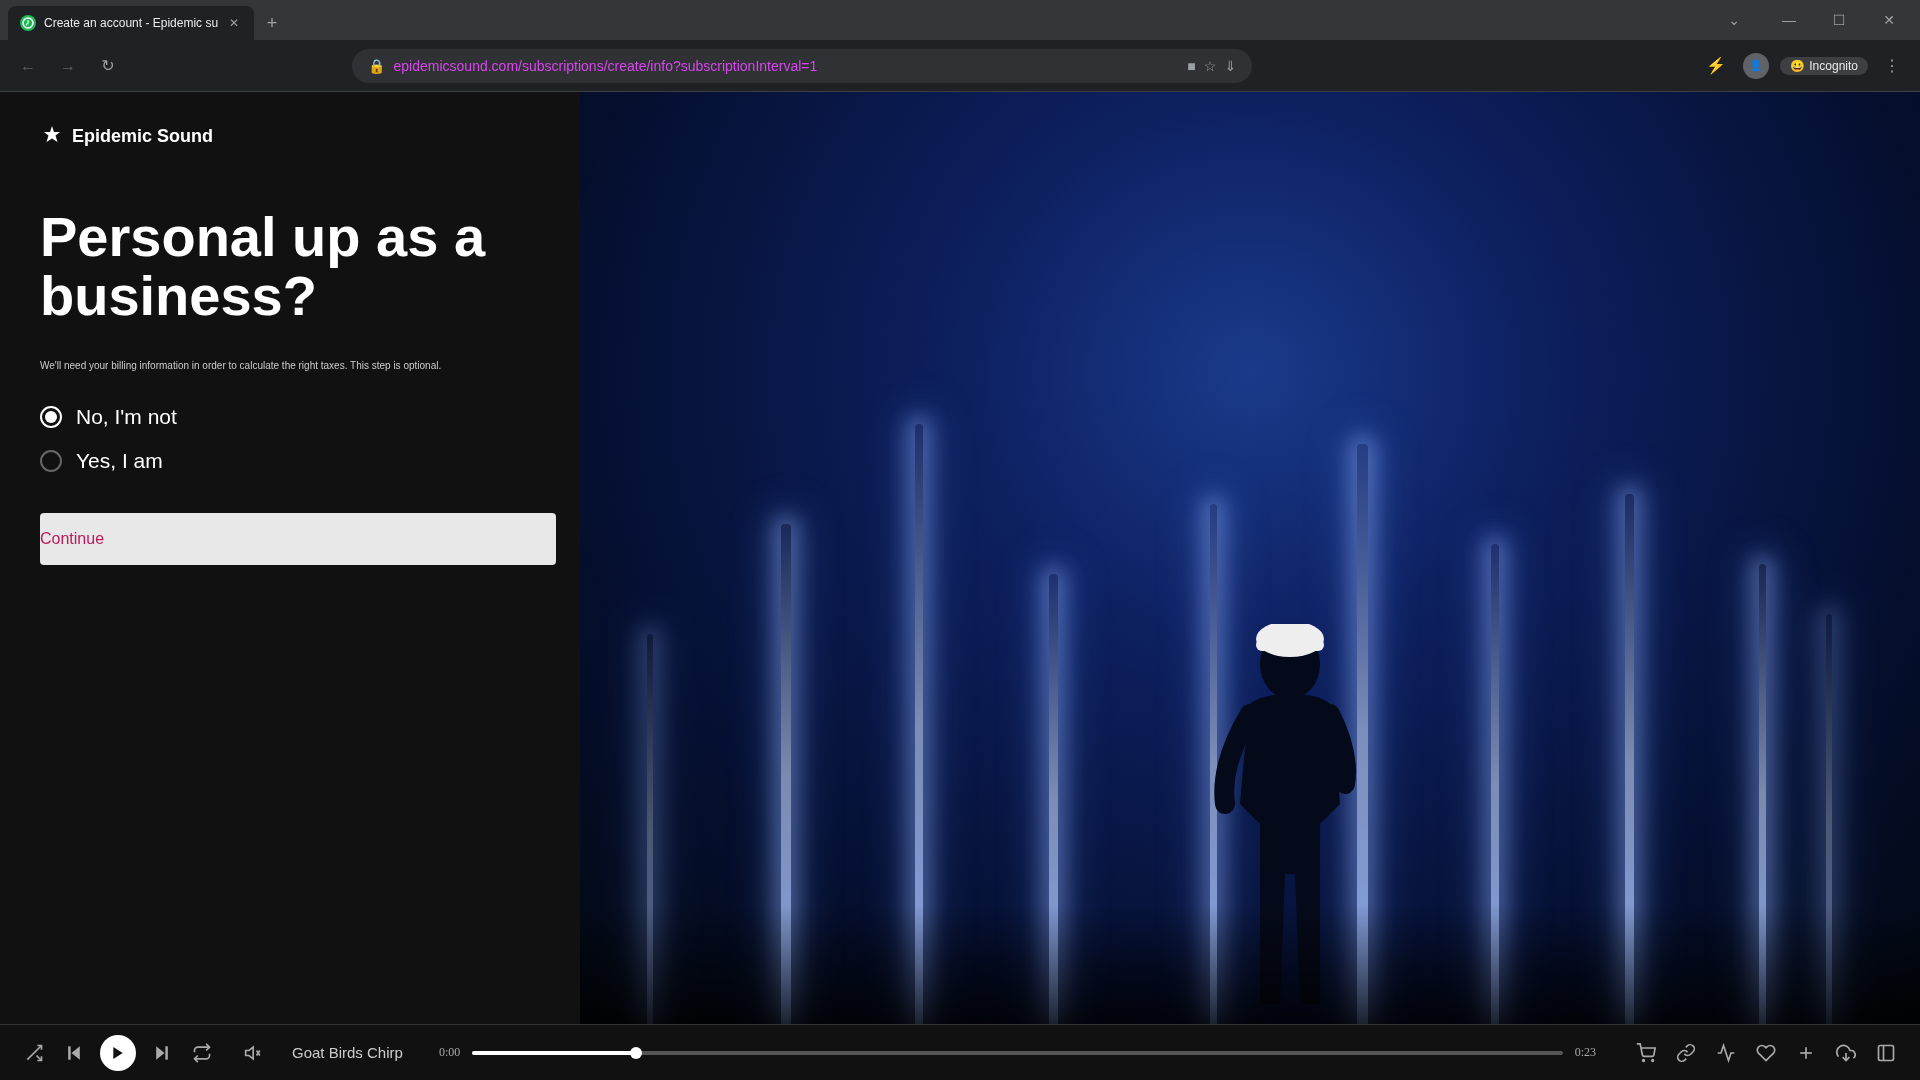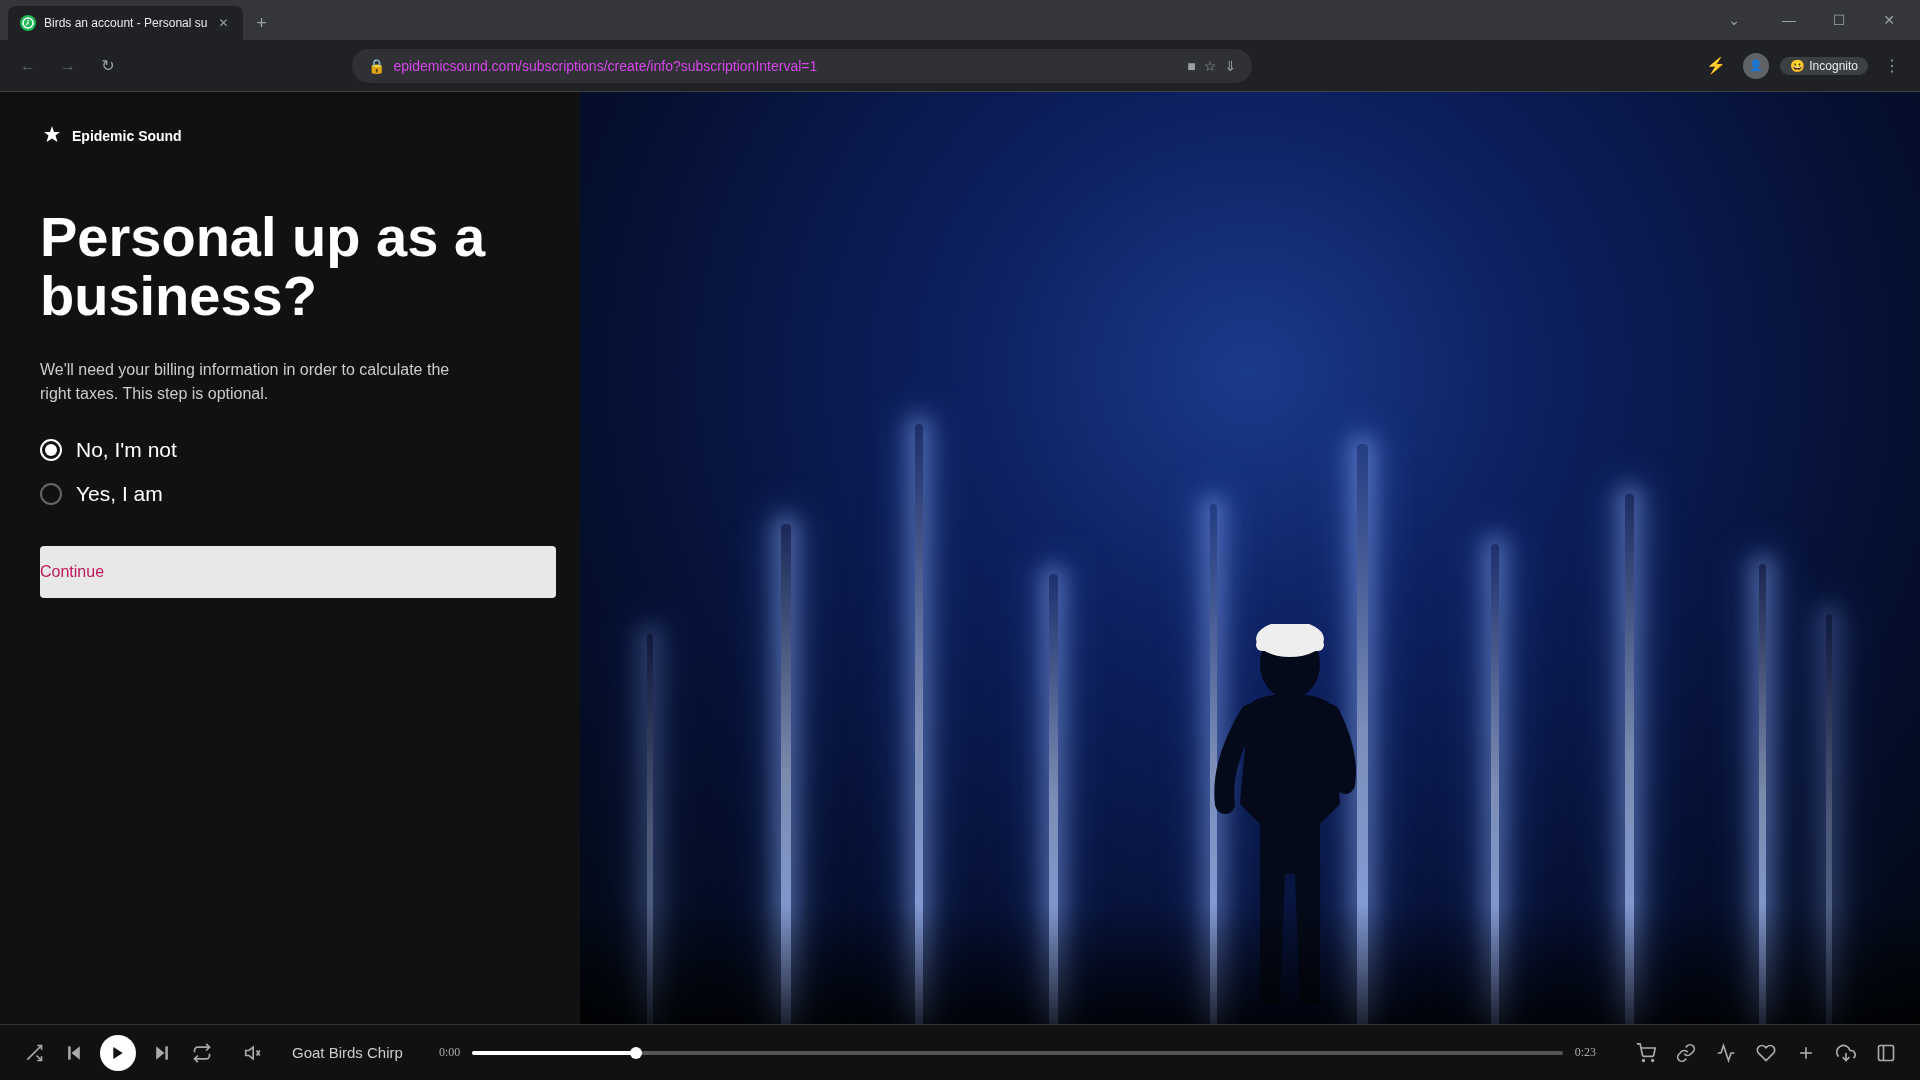--- a/index.html
+++ b/index.html
@@ -213,39 +213,39 @@
       margin-bottom: 60px;
     }
 
     .logo-icon {
       width: 24px; height: 24px;
       color: #fff;
       font-size: 20px;
     }
 
     .logo-text {
-      font-size: 14px;
+      font-size: 18px;
       font-weight: 600;
       color: #fff;
     }
 
     .form-area {
       flex: 1;
     }
 
     .main-heading {
       font-size: 56px;
       font-weight: 800;
       color: #fff;
       line-height: 1.05;
       margin-bottom: 32px;
     }
 
     .description {
-      font-size: 16px;
+      font-size: 10px;
       color: #ccc;
       line-height: 1.5;
       margin-bottom: 32px;
       max-width: 420px;
     }
 
     .radio-group {
       display: flex;
       flex-direction: column;
       gap: 20px;
@@ -433,21 +433,21 @@
   <div class="browser-chrome" style="position:relative;">
 
     <div class="tab-bar">
       <div class="tab">
         <div class="tab-favicon">
           <svg width="12" height="12" viewBox="0 0 12 12">
             <circle cx="6" cy="6" r="5" fill="none" stroke="white" stroke-width="1.5"></circle>
             <path d="M6 3 L6 6 L4 8" stroke="white" stroke-width="1.2" fill="none"></path>
           </svg>
         </div>
-        <span class="tab-title">Birds an account - Personal su</span>
+        <span class="tab-title">Create an account - Epidemic su</span>
         <div class="tab-close">✕</div>
       </div>
       <div class="new-tab-btn">+</div>
 
       <div class="window-controls">
         <div class="tab-control-btn" style="color:#9aa0a6; font-size:14px;">⌄</div>
         <div style="width:16px;"></div>
         <div class="win-btn">—</div>
         <div class="win-btn">☐</div>
         <div class="win-btn close">✕</div>

